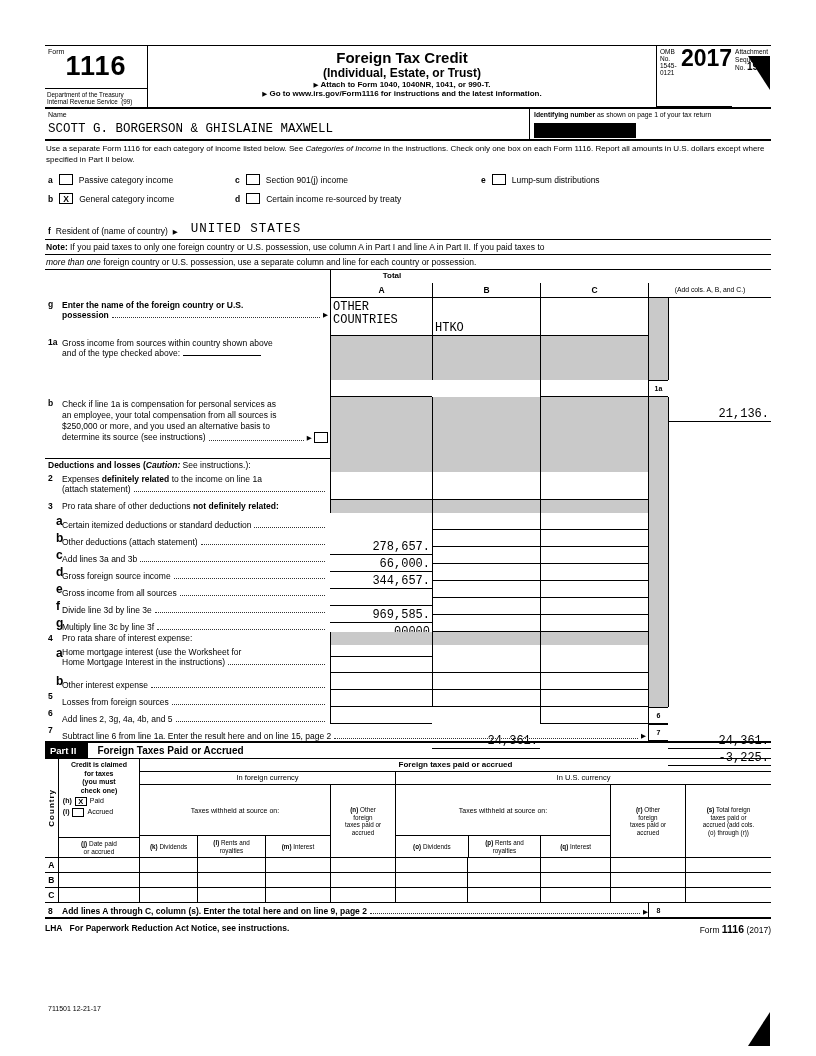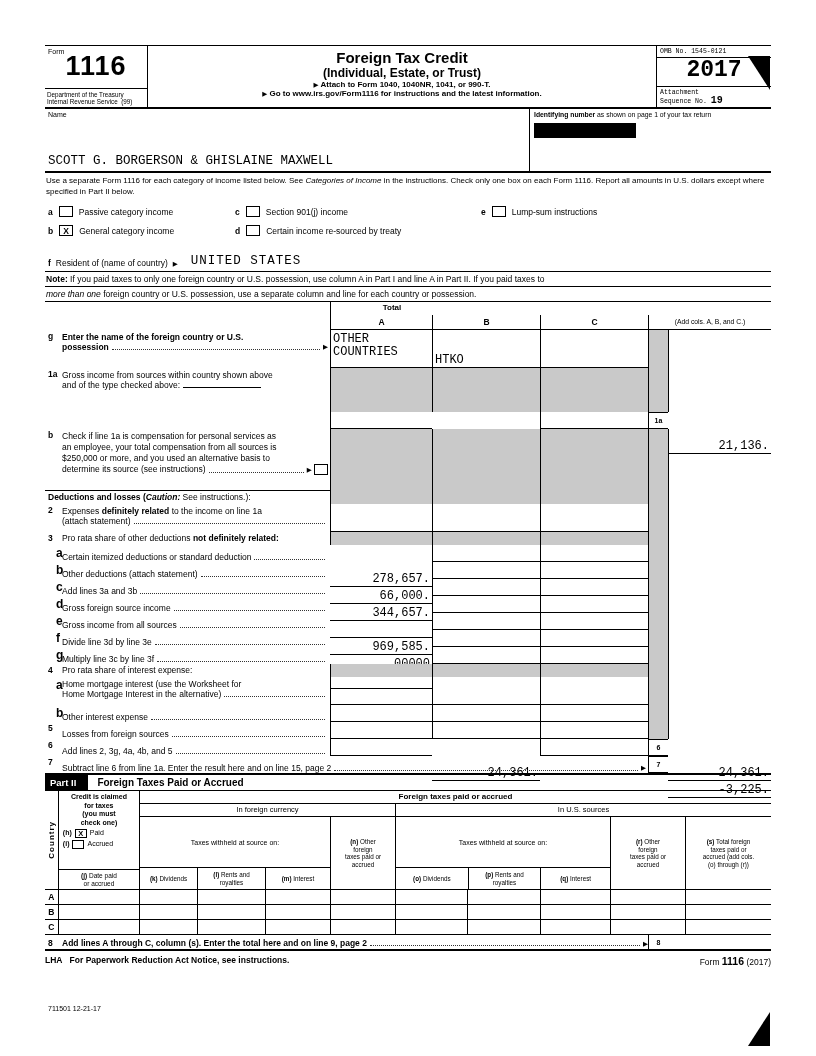--- a/index.html
+++ b/index.html
@@ -16,27 +16,27 @@
 
 .hdr{display:flex;border-top:1.5px solid #000;border-bottom:2px solid #000;height:64px;}
 .hdr-left{width:103px;border-right:1px solid #000;display:flex;flex-direction:column;}
 .form-word{font-size:7px;padding:2px 0 0 3px;}
 .form-num{font-size:27px;font-weight:bold;text-align:center;line-height:23px;letter-spacing:1px;}
 .dept{font-size:6.3px;line-height:7.2px;border-top:1px solid #000;margin-top:auto;padding:2px 2px;}
 .hdr-center{flex:1;border-right:1px solid #000;display:flex;flex-direction:column;text-align:center;padding:3px 0 2px;}
 .title{font-size:15px;font-weight:bold;}
 .sub{font-size:12px;font-weight:bold;}
 .hline{font-size:8px;font-weight:bold;}
-.hdr-right{width:114px;display:flex;flex-direction:column;font-family:Liberation Mono, monospace;}
+.hdr-right{width:114px;display:flex;flex-direction:row;}
 .omb{font-size:6.5px;border-bottom:1px solid #000;padding:2px 3px;}
 .year{font-size:23px;font-weight:bold;text-align:center;border-bottom:1px solid #000;line-height:25px;flex:1;}
 .attachseq{font-size:6.5px;line-height:7.5px;padding:2px 3px;}
 .seqno{font-size:10px;font-weight:bold;}
 
-.namerow{display:flex;border-bottom:2px solid #000;height:64px;}
+.namerow{display:flex;border-bottom:2px solid #000;height:32px;}
 .ncell{flex:1;padding:2px 3px;display:flex;flex-direction:column;justify-content:space-between;}
 .slab{font-size:7px;}
 .nval{font-size:12.5px;padding-bottom:1px;}
 .idcell{width:242px;border-left:1px solid #000;padding:2px 4px;}
 .idlab{font-size:6.8px;}
 .redact{width:102px;height:15px;background:#000;margin-top:5px;}
 
 .intro{font-size:8px;line-height:10.5px;padding:3px 1px 2px;}
 .cats{display:grid;grid-template-columns:187px 246px 1fr;row-gap:8px;padding:7px 2px 12px 3px;}
 .cat{display:flex;align-items:center;gap:6px;}
@@ -156,21 +156,21 @@
         <span>Passive category income</span>
       </div>
     <div class="cat">
         <span class="cl">c</span>
         <span class="cb"></span>
         <span>Section 901(j) income</span>
       </div>
     <div class="cat">
         <span class="cl">e</span>
         <span class="cb"></span>
-        <span>Lump-sum instructions</span>
+        <span>Lump-sum distributions</span>
       </div>
     <div class="cat">
         <span class="cl">b</span>
         <span class="cb">X</span>
         <span>General category income</span>
       </div>
     <div class="cat">
         <span class="cl">d</span>
         <span class="cb"></span>
         <span>Certain income re-sourced by treaty</span>
@@ -417,21 +417,21 @@
       <div class="cS gray"></div>
         <div class="cT"></div>
     </div>
 
     <div class="p1row" style="height:28px">
       <div class="cL">
         <div class="num sub">a</div>
         <div class="ltxt" style="padding-top:2px">
           <div>Home mortgage interest (use the Worksheet for</div>
           <div class="lline">
-              <span>Home Mortgage Interest in the alternative)</span>
+              <span>Home Mortgage Interest in the instructions)</span>
               <span class="dots"></span>
             </div>
         </div>
       </div>
       <div class="cA entry"></div>
       <div class="cB entry"></div>
       <div class="cC entry"></div>
       <div class="cS gray"></div>
         <div class="cT"></div>
     </div>
@@ -531,21 +531,21 @@
         <div>or accrued</div>
       </div>
       <div class="dcell"></div>
       <div class="dcell"></div>
       <div class="dcell"></div>
     </div>
     <div class="p2main">
       <div class="p2h0">Foreign taxes paid or accrued</div>
       <div class="p2h1">
         <div style="width:255px">In foreign currency</div>
-        <div style="width:376px" class="bl">In U.S. sources</div>
+        <div style="width:376px" class="bl">In U.S. currency</div>
       </div>
       <div class="p2h2">
         <div class="wgroup" style="width:190px">
           <div class="wlabel">Taxes withheld at source on:</div>
           <div class="letters">
             <div style="width:57px">
                 <div><span class="b">(k)</span> <span>Dividends</span></div>
               </div>
             <div style="width:68px" class="bl">
                 <div><span class="b">(l)</span> <span>Rents and</span></div>

